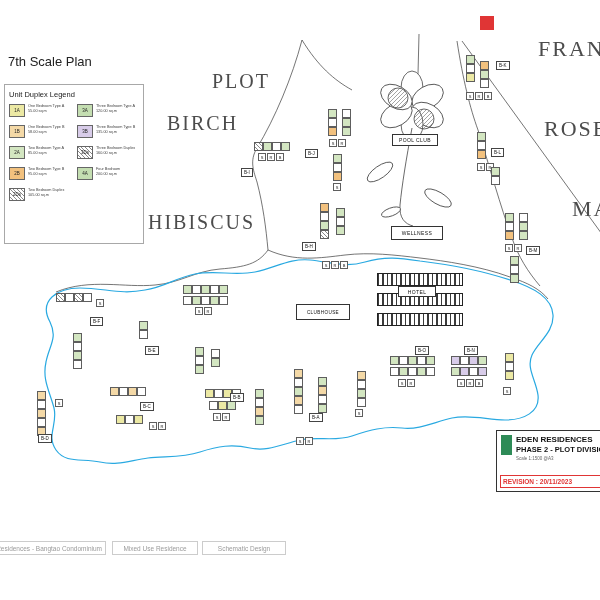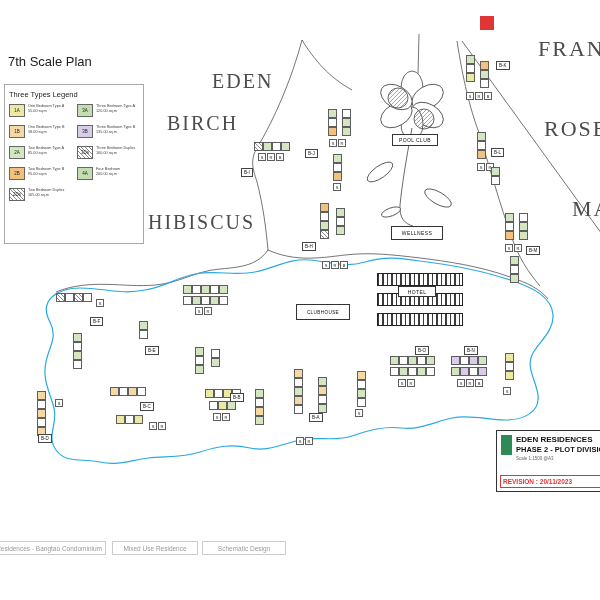--- a/index.html
+++ b/index.html
@@ -103,21 +103,21 @@
       <circle cx="398" cy="98" r="10" fill="url(#ph)"></circle>
       <circle cx="424" cy="119" r="10" fill="url(#ph)"></circle>
       <path d="M412,128 C406,160 402,185 400,205 C399,218 405,224 413,226" fill="none"></path>
       <ellipse cx="380" cy="172" rx="15" ry="6" transform="rotate(-35 380 172)"></ellipse>
       <ellipse cx="438" cy="198" rx="15" ry="6" transform="rotate(30 438 198)"></ellipse>
       <ellipse cx="391" cy="212" rx="10" ry="4" transform="rotate(-20 391 212)"></ellipse>
     </g>
   </svg>
 
   <div id="plot-labels">
-      <div class="plot-label" style="left: 212px; top: 70px; font-size: 20px;">EDEN</div>
+      <div class="plot-label" style="left: 212px; top: 70px; font-size: 20px;">PLOT</div>
       <div class="plot-label" style="left: 148px; top: 211px; font-size: 20px;">HIBISCUS</div>
       <div class="plot-label" style="left: 167px; top: 112px; font-size: 20px;">BIRCH</div>
       <div class="plot-label" style="left: 538px; top: 36px; font-size: 22px;">FRANGIPANI</div>
       <div class="plot-label" style="left: 544px; top: 116px; font-size: 22px;">ROSEWOOD</div>
       <div class="plot-label" style="left: 572px; top: 196px; font-size: 22px;">MAGNOLIA</div>
     </div>
   <div id="plan-layer">
       <div class="cell hatch" style="left: 254px; top: 142px;"></div>
       <div class="cell" style="background: rgb(211, 230, 193); left: 263px; top: 142px;"></div>
       <div class="cell" style="background: rgb(255, 255, 255); left: 272px; top: 142px;"></div>
@@ -295,21 +295,21 @@
     <div class="bar b3"></div>
   </div>
   <div class="fac-box" id="hotel-label">HOTEL</div>
   <div class="fac-box" id="pool-club-label">POOL CLUB</div>
   <div class="fac-box" id="wellness-box">WELLNESS</div>
   <div class="fac-box" id="clubhouse-box">CLUBHOUSE</div>
 
   <div class="sheet-title">7th Scale Plan</div>
 
   <div class="legend">
-    <div class="legend-header">Three Types Legend</div>
+    <div class="legend-header">Unit Duplex Legend</div>
     <div class="leg-cols">
       <div class="leg-col" id="leg-col-0">
           <div class="leg-row">
             <div class="chip" style="background: rgb(236, 233, 164);">1A</div>
             <div class="leg-desc">
               <div>One Bedroom Type A</div>
               <div>55.00 sq.m</div>
             </div>
           </div>
           <div class="leg-row">

